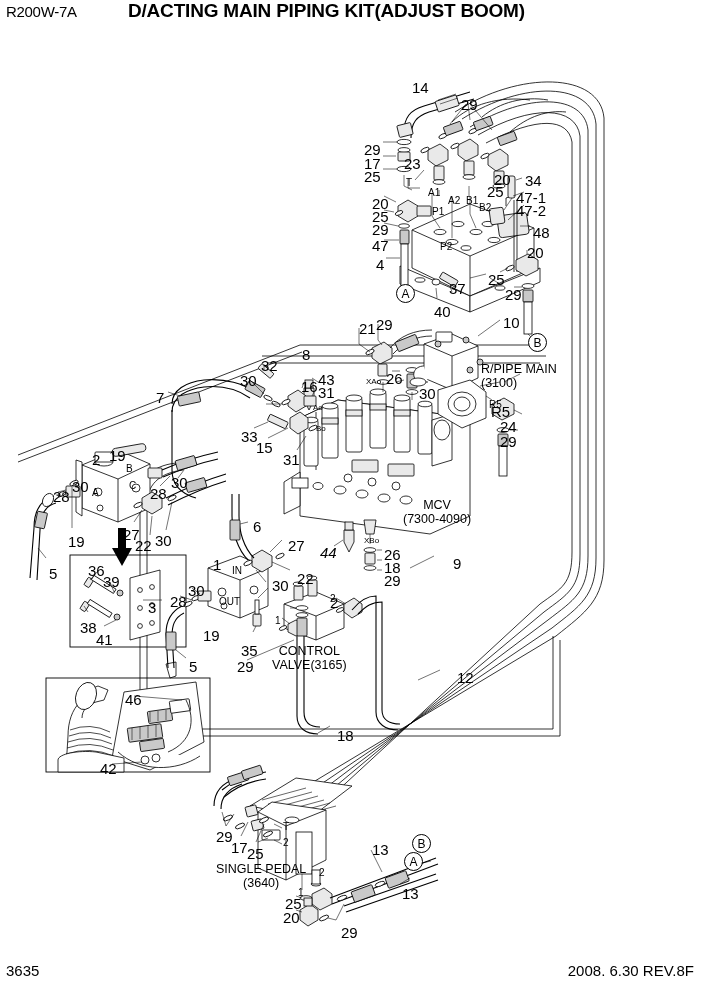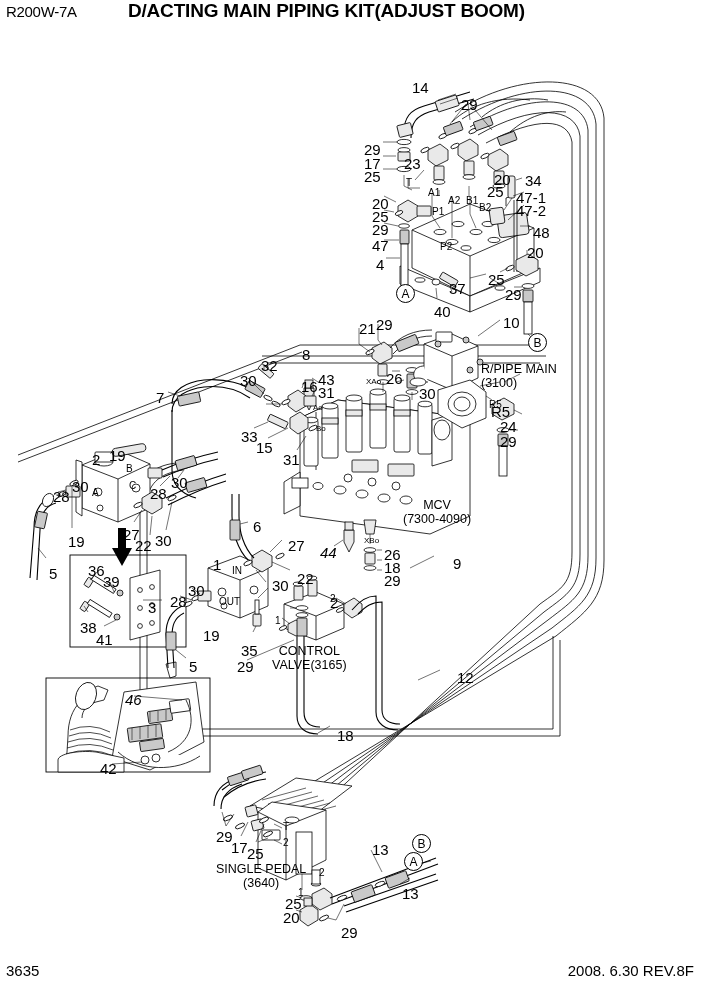--- a/index.html
+++ b/index.html
@@ -703,21 +703,21 @@
       <div class="cal" style="left: 189px; top: 659px;">5</div>
       <div class="cal" style="left: 237px; top: 659px;">29</div>
       <div class="cal" style="left: 320px; top: 545px; font-style: italic;">44</div>
       <div class="cal" style="left: 384px; top: 547px;">26</div>
       <div class="cal" style="left: 384px; top: 560px;">18</div>
       <div class="cal" style="left: 384px; top: 573px;">29</div>
       <div class="cal" style="left: 330px; top: 595px;">2</div>
       <div class="cal" style="left: 453px; top: 556px;">9</div>
       <div class="cal" style="left: 457px; top: 670px;">12</div>
       <div class="cal" style="left: 337px; top: 728px;">18</div>
-      <div class="cal" style="left: 125px; top: 692px; font-style: italic;">46</div>
+      <div class="cal" style="left: 125px; top: 692px;">46</div>
       <div class="cal" style="left: 100px; top: 761px;">42</div>
       <div class="cal" style="left: 216px; top: 829px;">29</div>
       <div class="cal" style="left: 231px; top: 840px;">17</div>
       <div class="cal" style="left: 247px; top: 846px;">25</div>
       <div class="cal" style="left: 372px; top: 842px;">13</div>
       <div class="cal" style="left: 402px; top: 886px;">13</div>
       <div class="cal" style="left: 285px; top: 896px;">25</div>
       <div class="cal" style="left: 283px; top: 910px;">20</div>
       <div class="cal" style="left: 341px; top: 925px;">29</div>
     </div>

